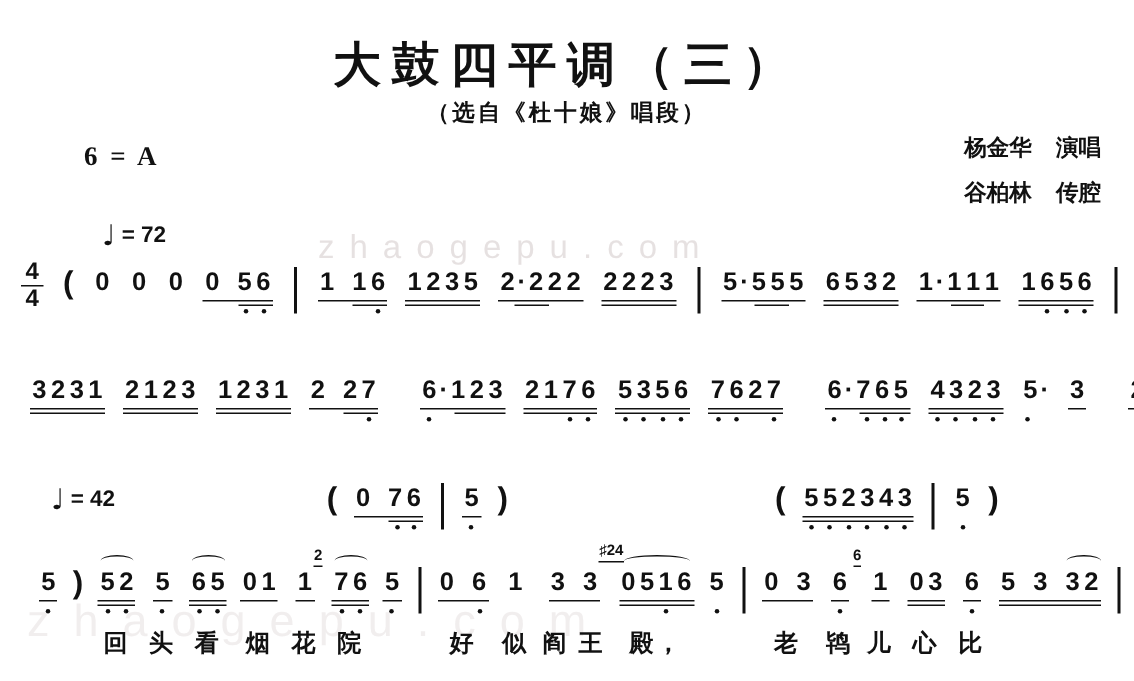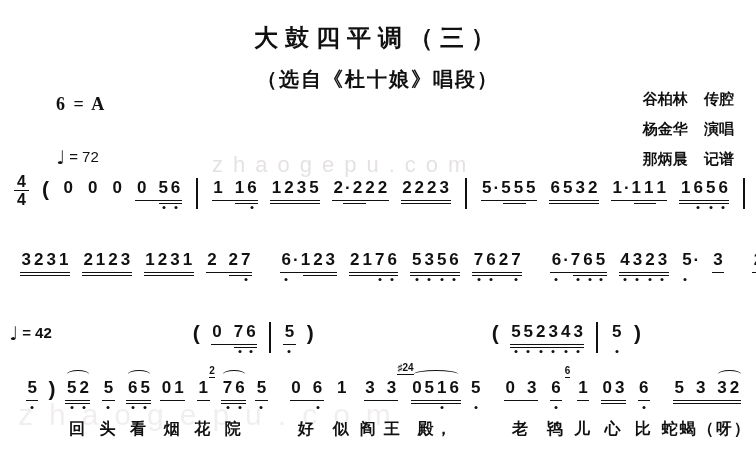--- a/index.html
+++ b/index.html
@@ -7,44 +7,44 @@
     position:relative;
     width:756px;height:454px;
     background:#ffffff;
     overflow:hidden;
     font-family:"Liberation Sans",sans-serif;
     color:#111;
   }
   
   .title{
     position:absolute;top:22px;left:0;right:0;
-    text-align:center;font-size:24px;font-weight:bold;
+    text-align:center;font-size:32px;font-weight:bold;
     letter-spacing:7px;
   }
   .subtitle{
     position:absolute;top:66px;left:0;right:0;
-    text-align:center;font-size:20px;font-weight:bold;
+    text-align:center;font-size:15px;font-weight:bold;
     letter-spacing:2px;
   }
   .credits{
     position:absolute;top:84px;right:22px;
     font-size:15px;font-weight:bold;line-height:30px;
     text-align:left;
   }
   .credits .crow span{display:inline-block}
   .credits .crole{margin-left:12px}
   .keysig{
     position:absolute;top:94px;left:56px;
     font-size:18px;font-weight:bold;
     font-family:"Liberation Serif",serif;
     letter-spacing:2px;
   }
   .tempo1{
-    position:absolute;top:146px;left:56px;
-    font-size:15px;font-weight:normal;
+    position:absolute;top:146px;left:68px;
+    font-size:15px;font-weight:bold;
   }
   .noteglyph{font-family:"DejaVu Sans",sans-serif;font-size:19px;vertical-align:-2px;}
   
   .wm-cn{
     position:absolute;top:88px;left:95px;
     font-size:66px;font-weight:bold;color:#c9a/;
     color:#d8c8c8;opacity:.28;letter-spacing:26px;white-space:nowrap;
   }
   .wm-url-top{
     position:absolute;top:152px;left:212px;
@@ -54,21 +54,21 @@
     position:absolute;top:398px;left:18px;
     font-size:30px;color:#d8d0d0;opacity:.35;letter-spacing:16px;white-space:nowrap;
   }
   
   .mline{
     position:absolute;left:0;right:0;
     display:flex;align-items:flex-start;
   }
   #line0{top:178px;padding-left:14px;gap:12px;}
   #line1{top:250px;padding-left:20px;gap:12px;}
-  #line2{top:322px;padding-left:9px;gap:10px;}
+  #line2{top:322px;padding-left:34px;gap:10px;}
   #line3{top:378px;padding-left:26px;gap:9px;}
   .cell{display:flex;flex-direction:column;align-items:center;}
   .nwrap{position:relative;height:32px;}
   .nrow{
     display:flex;align-items:flex-end;height:20px;
     font-size:17px;font-weight:bold;line-height:20px;
     letter-spacing:0;
   }
   .ch{display:inline-block;padding:0 1.5px;text-align:center;}
   .gap{display:inline-block;width:9px;}
@@ -99,30 +99,26 @@
 <div class="page">
 
   <div class="wm-url-top">zhaogepu.com</div>
   <div class="wm-url-bottom">zhaogepu.com</div>
 
   <div class="title">大鼓四平调（三）</div>
   <div class="subtitle">（选自《杜十娘》唱段）</div>
 
   <div class="credits">
     <div class="crow">
-      <span>谷柏林</span>
-      <span class="crole">传腔</span>
-    </div>
-    <div class="crow">
       <span>杨金华</span>
       <span class="crole">演唱</span>
     </div>
     <div class="crow">
-      <span>那炳晨</span>
-      <span class="crole">记谱</span>
+      <span>谷柏林</span>
+      <span class="crole">传腔</span>
     </div>
   </div>
 
   <div class="keysig">6 = A</div>
 
   <div class="tempo1">
     <span class="noteglyph">♩</span>
     <span>= 72</span>
   </div>
 
@@ -718,18 +714,17 @@
             <span class="ch">5</span>
             <span class="gap"></span>
             <span class="ch">3</span>
             <span class="gap"></span>
             <span class="ch">3</span>
             <span class="ch">2</span>
           </div>
           <div class="ul u1"></div>
           <div class="ul u2"></div>
         </div>
-        <div class="lyric">蛇蝎（呀）</div>
       </div>
       <div class="bar"></div>
     </div>
 
 </div>
 
 </body></html>

